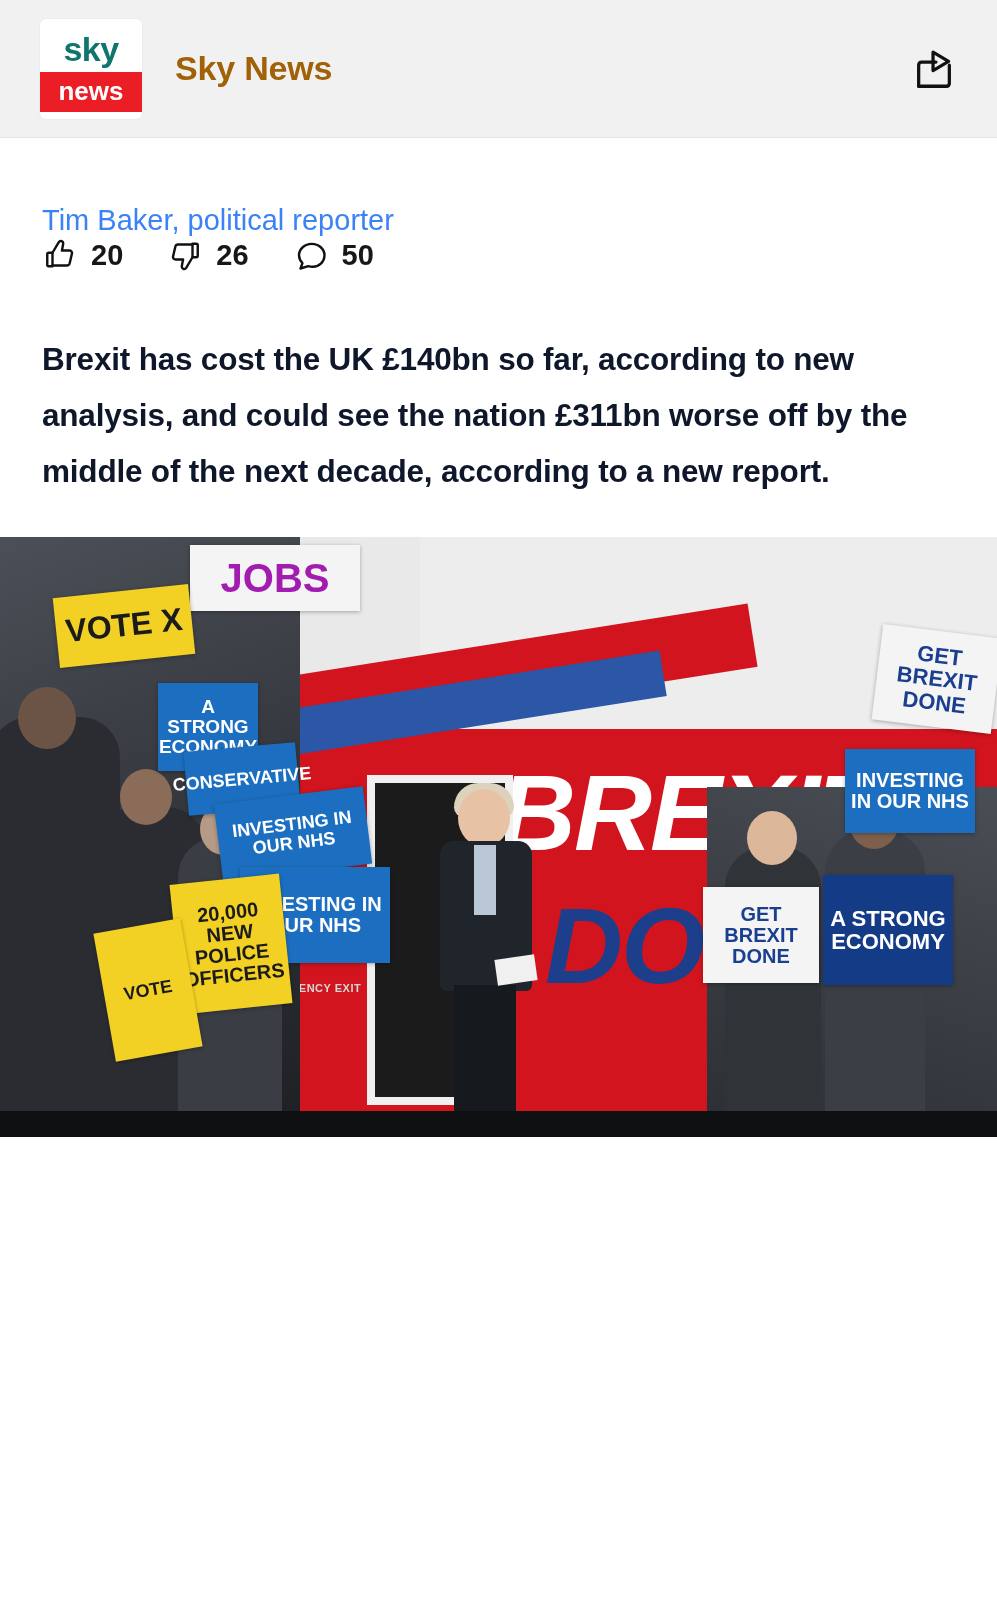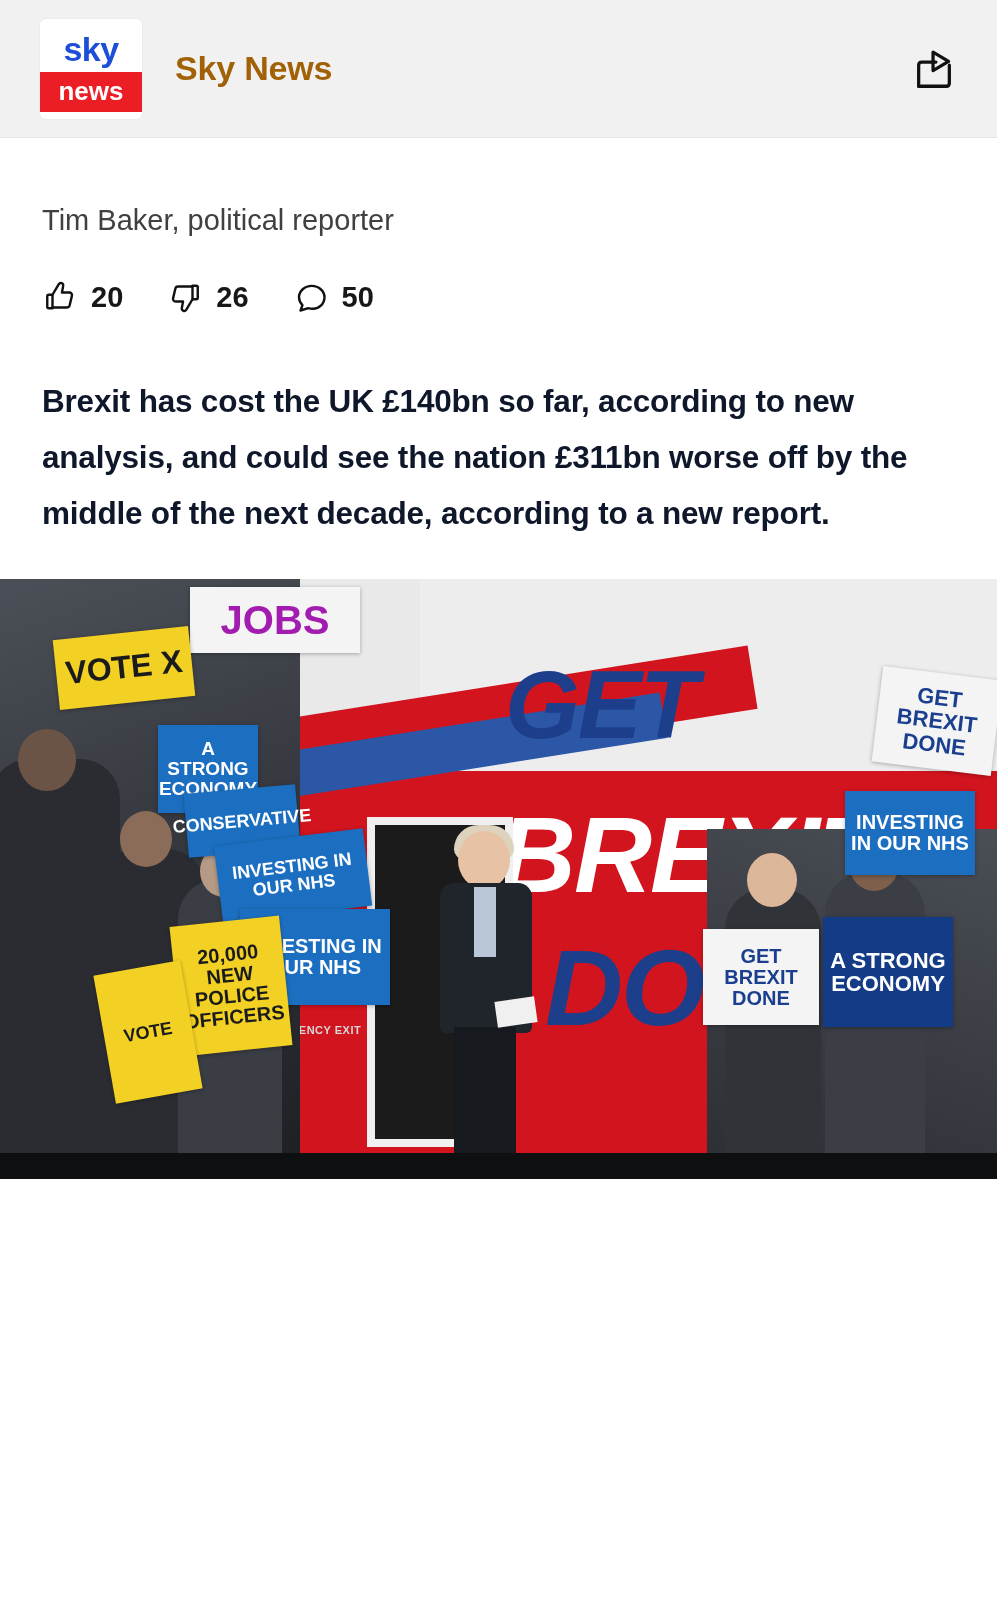--- a/index.html
+++ b/index.html
@@ -30,21 +30,21 @@
     flex-direction: column;
     align-items: center;
     justify-content: center;
     overflow: hidden;
     flex: 0 0 auto;
     box-shadow: 0 0 0 1px #ececec;
   }
   .logo-sky {
     font-size: 34px;
     font-weight: 700;
-    color: #1d4ed8;
+    color: #0f766e;
     letter-spacing: -0.5px;
     line-height: 1;
     padding: 6px 0 6px 0;
   }
   .logo-news {
     background: #eb1d25;
     color: #fff;
     font-size: 26px;
     font-weight: 700;
     width: 100%;
@@ -77,36 +77,35 @@
     line-height: 1.32;
     font-weight: 800;
     color: #0c0c0c;
     letter-spacing: -1.1px;
     max-width: 880px;
   }
 
   .byline {
     margin-top: 26px;
     font-size: 29px;
-    color: #404040;
+    color: #3b82f6;
     font-weight: 500;
   }
   .published {
     margin-top: 11px;
     font-size: 29px;
     color: #5e5e5e;
     font-weight: 500;
   }
 
   
   .reactions {
     display: flex;
     align-items: center;
     gap: 44px;
-    margin-top: 42px;
     text-align: center;
   }
   .reaction {
     display: flex;
     align-items: center;
     gap: 13px;
     cursor: pointer;
   }
   .reaction .count {
     font-size: 29px;
@@ -314,21 +313,20 @@
   <p class="standfirst">Brexit has cost the UK £140bn so far, according to new analysis, and could see the nation £311bn worse off by the middle of the next decade, according to a new report.</p>
 </div>
 
 <div class="hero">
   <div class="bus"></div>
   <div class="bus-white-top"></div>
   <div class="bus-red"></div>
   <div class="bus-stripe"></div>
   <div class="bus-stripe2"></div>
 
-  <div class="bus-text get-word">GET</div>
   <div class="bus-text brexit-word">BREXIT</div>
   <div class="bus-text done-word">DONE</div>
 
   <div class="bus-door"></div>
   <div class="exit-label">EMERGENCY EXIT</div>
 
   <div class="boris">
     <div class="boris-hair"></div>
     <div class="boris-head"></div>
     <div class="boris-body"></div>

